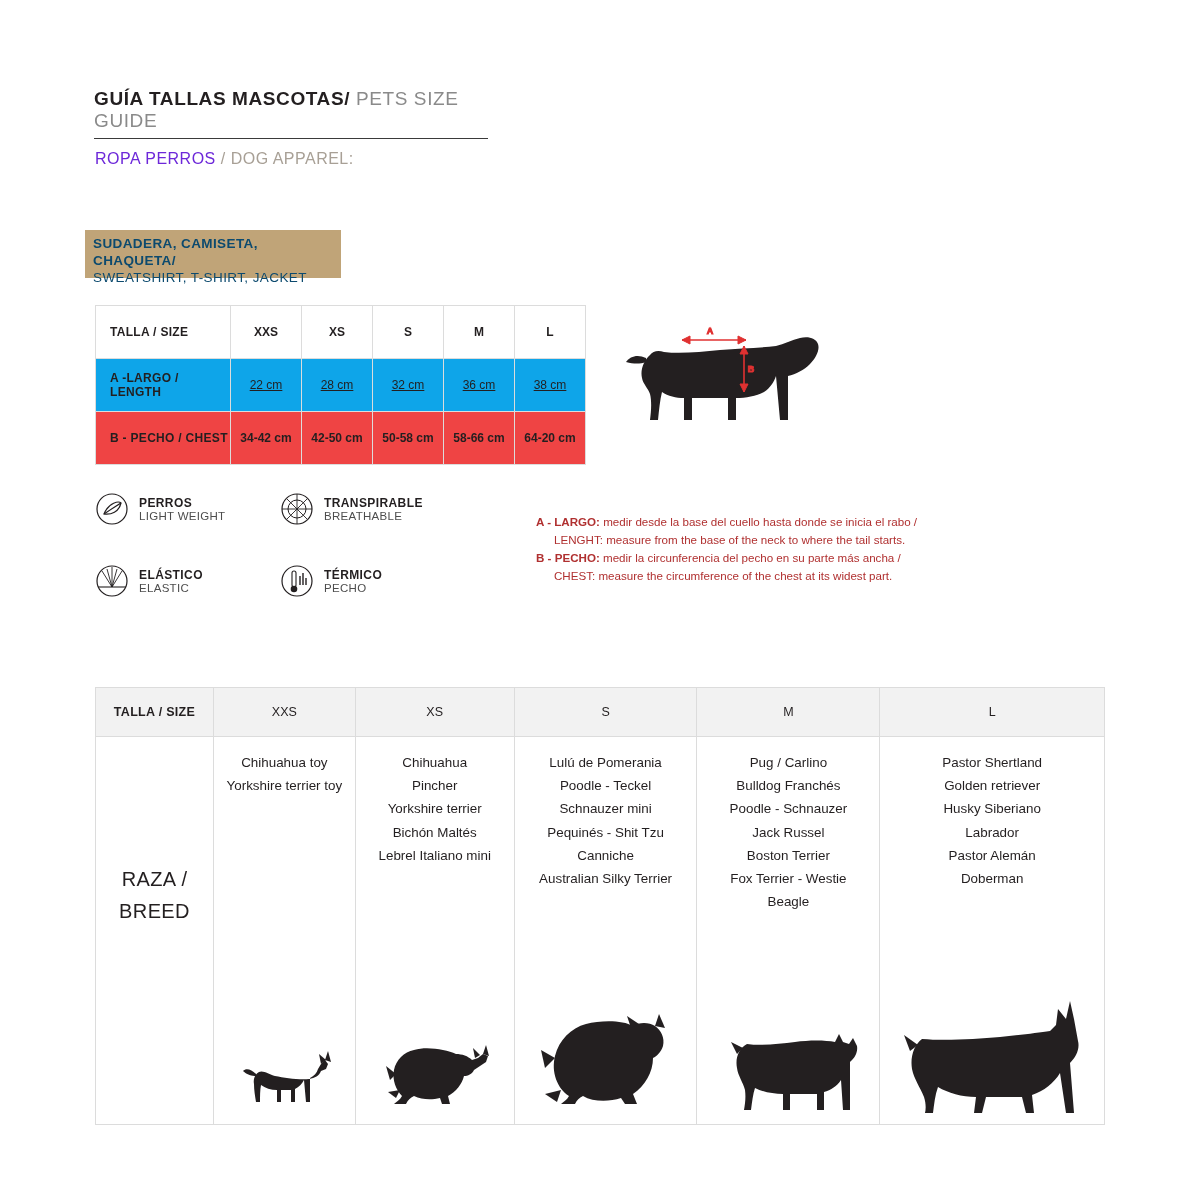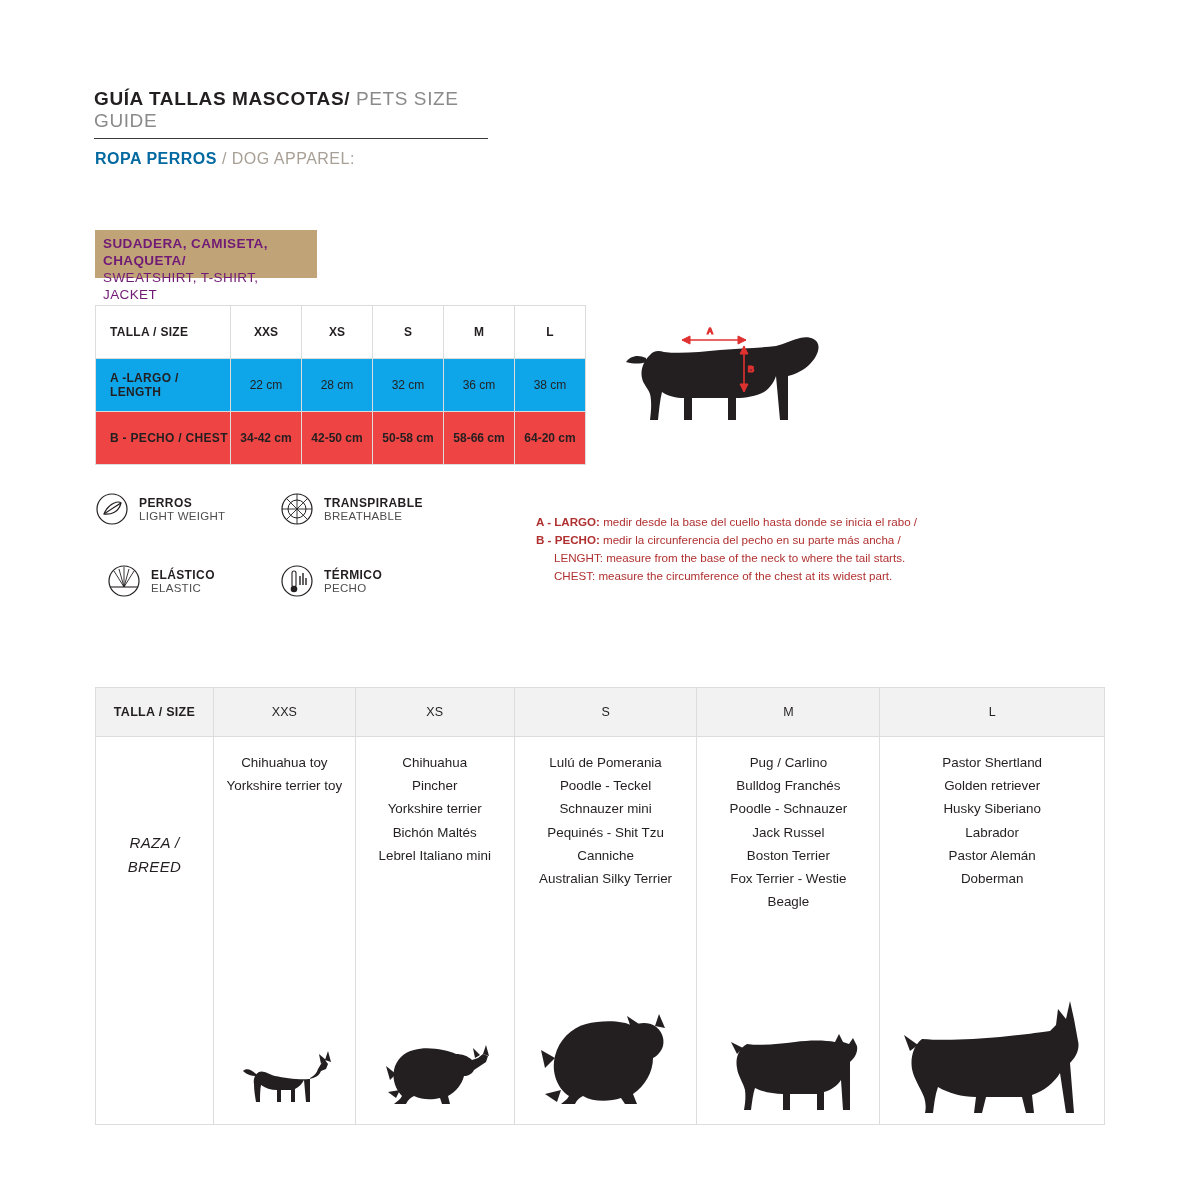--- a/index.html
+++ b/index.html
@@ -40,30 +40,30 @@
     font-weight: normal;
     color: #8a8a8a;
   }
 
   .subtitle-wrap {
     position: absolute;
     left: 95px; top: 150px;
     font-size: 16px;
     letter-spacing: 0.5px;
   }
-  .subtitle-es { color: #0369a1; font-weight: bold; }
+  .subtitle-es { color: #6d28d9; font-weight: normal; }
   .subtitle-en { color: #a8a096; font-weight: normal; }
 
   
   .banner {
     position: absolute;
-    left: 95px; top: 230px;
-    width: 222px; height: 48px;
+    left: 85px; top: 230px;
+    width: 256px; height: 48px;
     background: #c0a478;
-    color: #701a75;
+    color: #0c4a6e;
     padding: 6px 10px 0 8px;
     box-sizing: border-box;
     line-height: 1.25;
   }
   .banner .l1 { font-size: 13.5px; font-weight: bold; letter-spacing: 0.4px; }
   .banner .l2 { font-size: 13.5px; font-weight: normal; letter-spacing: 0.4px; }
 
   
   .size-table {
     position: absolute;
@@ -83,21 +83,21 @@
     text-align: left;
     padding-left: 14px;
     font-weight: bold;
     letter-spacing: 0.3px;
   }
   .size-table td.col { width: 70px; }
   .size-table tr.head td { font-weight: bold; background: #ffffff; }
   .size-table tr.r1 td { background: #0ea5e9; }
   .size-table tr.r2 td { background: #ef4444; font-weight: bold; }
   .size-table tr.r1 td.lbl, .size-table tr.r2 td.lbl { font-weight: bold; }
-  .size-table tr.r1 td:not(.lbl) { font-weight: normal; }
+  .size-table tr.r1 td:not(.lbl) { font-weight: normal; text-decoration: underline; }
 
   
   .features {
     position: absolute;
     left: 95px; top: 492px;
     width: 420px;
   }
   .feat {
     position: absolute;
     display: flex;
@@ -168,25 +168,24 @@
     justify-content: flex-start;
     align-items: center;
     height: 100%;
   }
   .breed-list {
     font-size: 13.4px;
     line-height: 1.73;
     color: #231f20;
   }
   .raza-label {
-    font-size: 15px;
+    font-size: 20px;
     line-height: 1.6;
     letter-spacing: 0.4px;
-    margin-top: 80px;
-    font-style: italic;
+    margin-top: 112px;
   }
   .breed-silhouette {
     margin-top: auto;
     padding-bottom: 6px;
   }
 </style>
 </head>
 <body>
 
 <div class="page">
@@ -256,21 +255,21 @@
           <circle cx="17" cy="17" r="9" fill="none" stroke="#231f20" stroke-width="1"></circle>
           <path d="M2 17 H32 M17 2 V32 M7 7 L27 27 M27 7 L7 27" stroke="#231f20" stroke-width="0.9" fill="none"></path>
         </svg>
       </span>
       <span class="ftext">
         <div class="f1">TRANSPIRABLE</div>
         <div class="f2">BREATHABLE</div>
       </span>
     </div>
 
-    <div class="feat" style="left:12px; top:72px;">
+    <div class="feat" style="left:0px; top:72px;">
       <span class="ficon">
         <svg width="34" height="34" viewBox="0 0 34 34">
           <circle cx="17" cy="17" r="15" fill="none" stroke="#231f20" stroke-width="1.2"></circle>
           <path d="M3 23 H31" stroke="#231f20" stroke-width="1.1"></path>
           <path d="M17 23 L7 7 M17 23 L12 5 M17 23 L17 3 M17 23 L22 5 M17 23 L27 7" stroke="#231f20" stroke-width="0.9"></path>
         </svg>
       </span>
       <span class="ftext">
         <div class="f1">ELÁSTICO</div>
         <div class="f2">ELASTIC</div>
@@ -314,24 +313,24 @@
         <polygon points="124,72 120,64 128,64"></polygon>
         <text x="131" y="52" font-size="9" font-family="Liberation Sans, sans-serif" font-weight="bold" text-anchor="middle">B</text>
       </g>
     </svg>
   </div>
 
   <div class="notes">
     <div>
       <span class="bold">A - LARGO:</span><span> medir desde la base del cuello hasta donde se inicia el rabo /</span>
     </div>
+    <div style="padding-left:18px;">LENGHT: measure from the base of the neck to where the tail starts.</div>
     <div>
       <span class="bold">B - PECHO:</span><span> medir la circunferencia del pecho en su parte más ancha /</span>
     </div>
-    <div style="padding-left:18px;">LENGHT: measure from the base of the neck to where the tail starts.</div>
     <div style="padding-left:18px;">CHEST: measure the circumference of the chest at its widest part.</div>
   </div>
 
   <table class="breed-table">
     <tbody>
         <tr class="bhead">
       <td class="first">TALLA /  SIZE</td>
       <td>XXS</td>
       <td>XS</td>
       <td>S</td>

